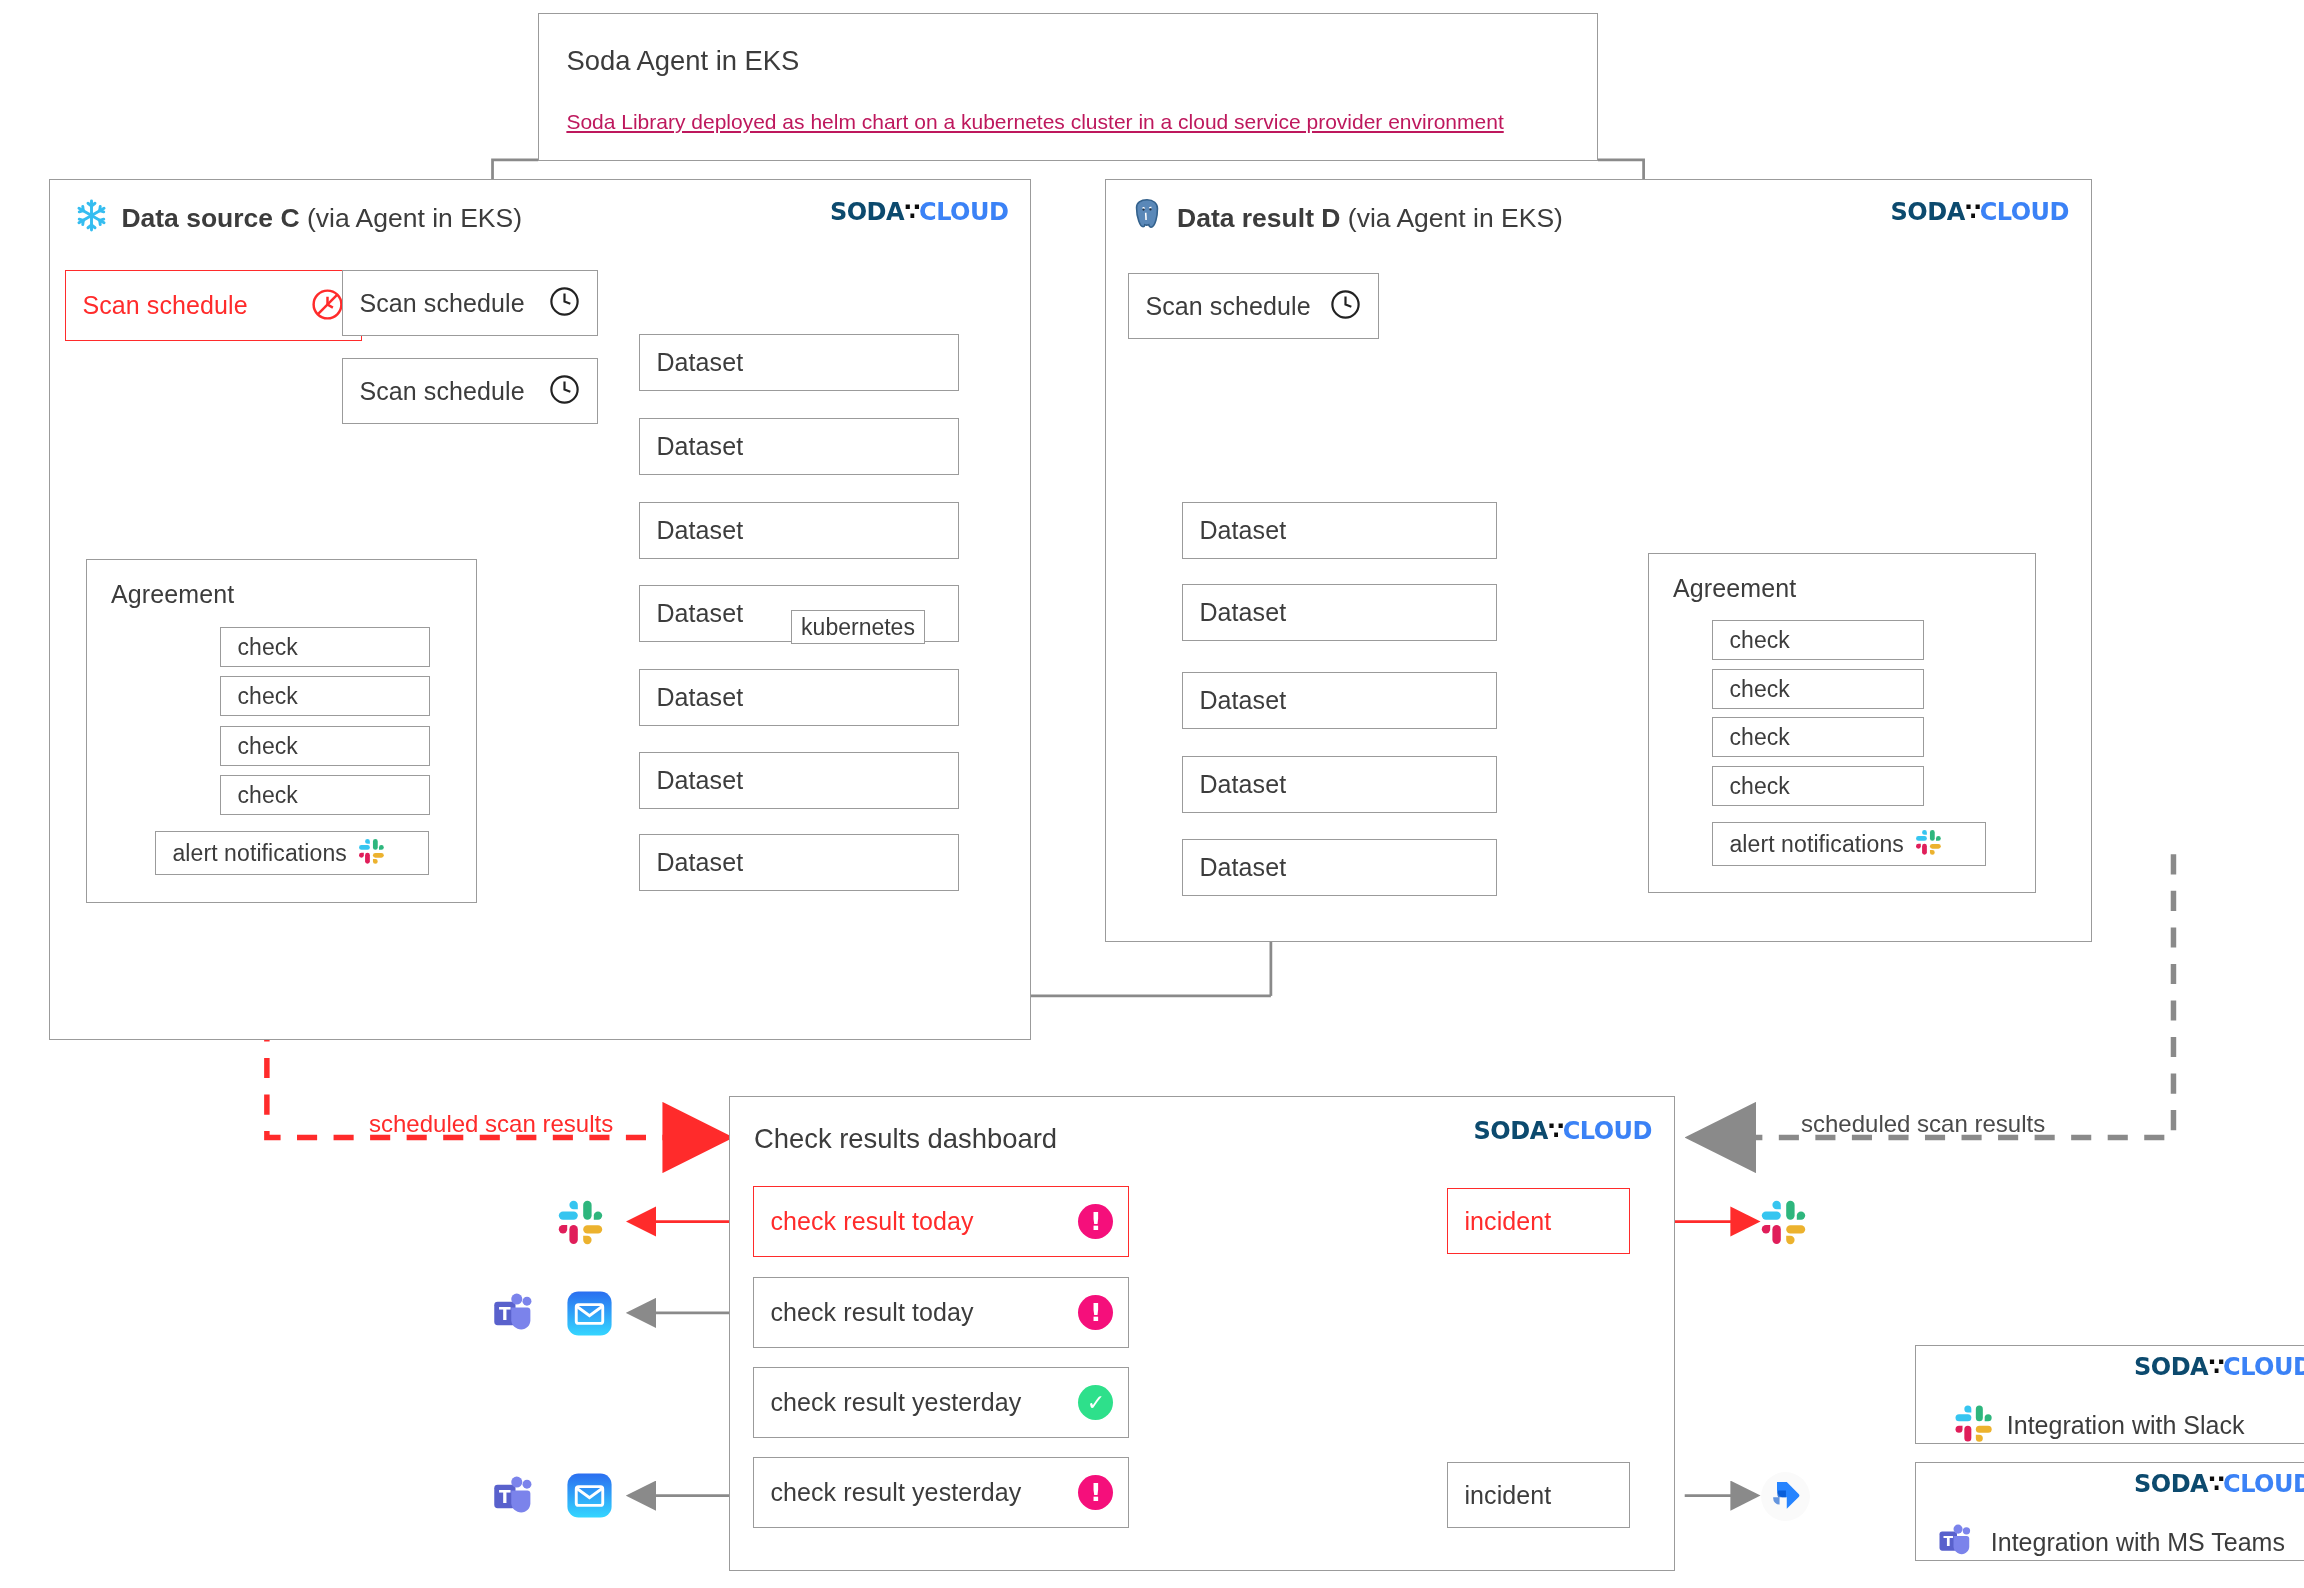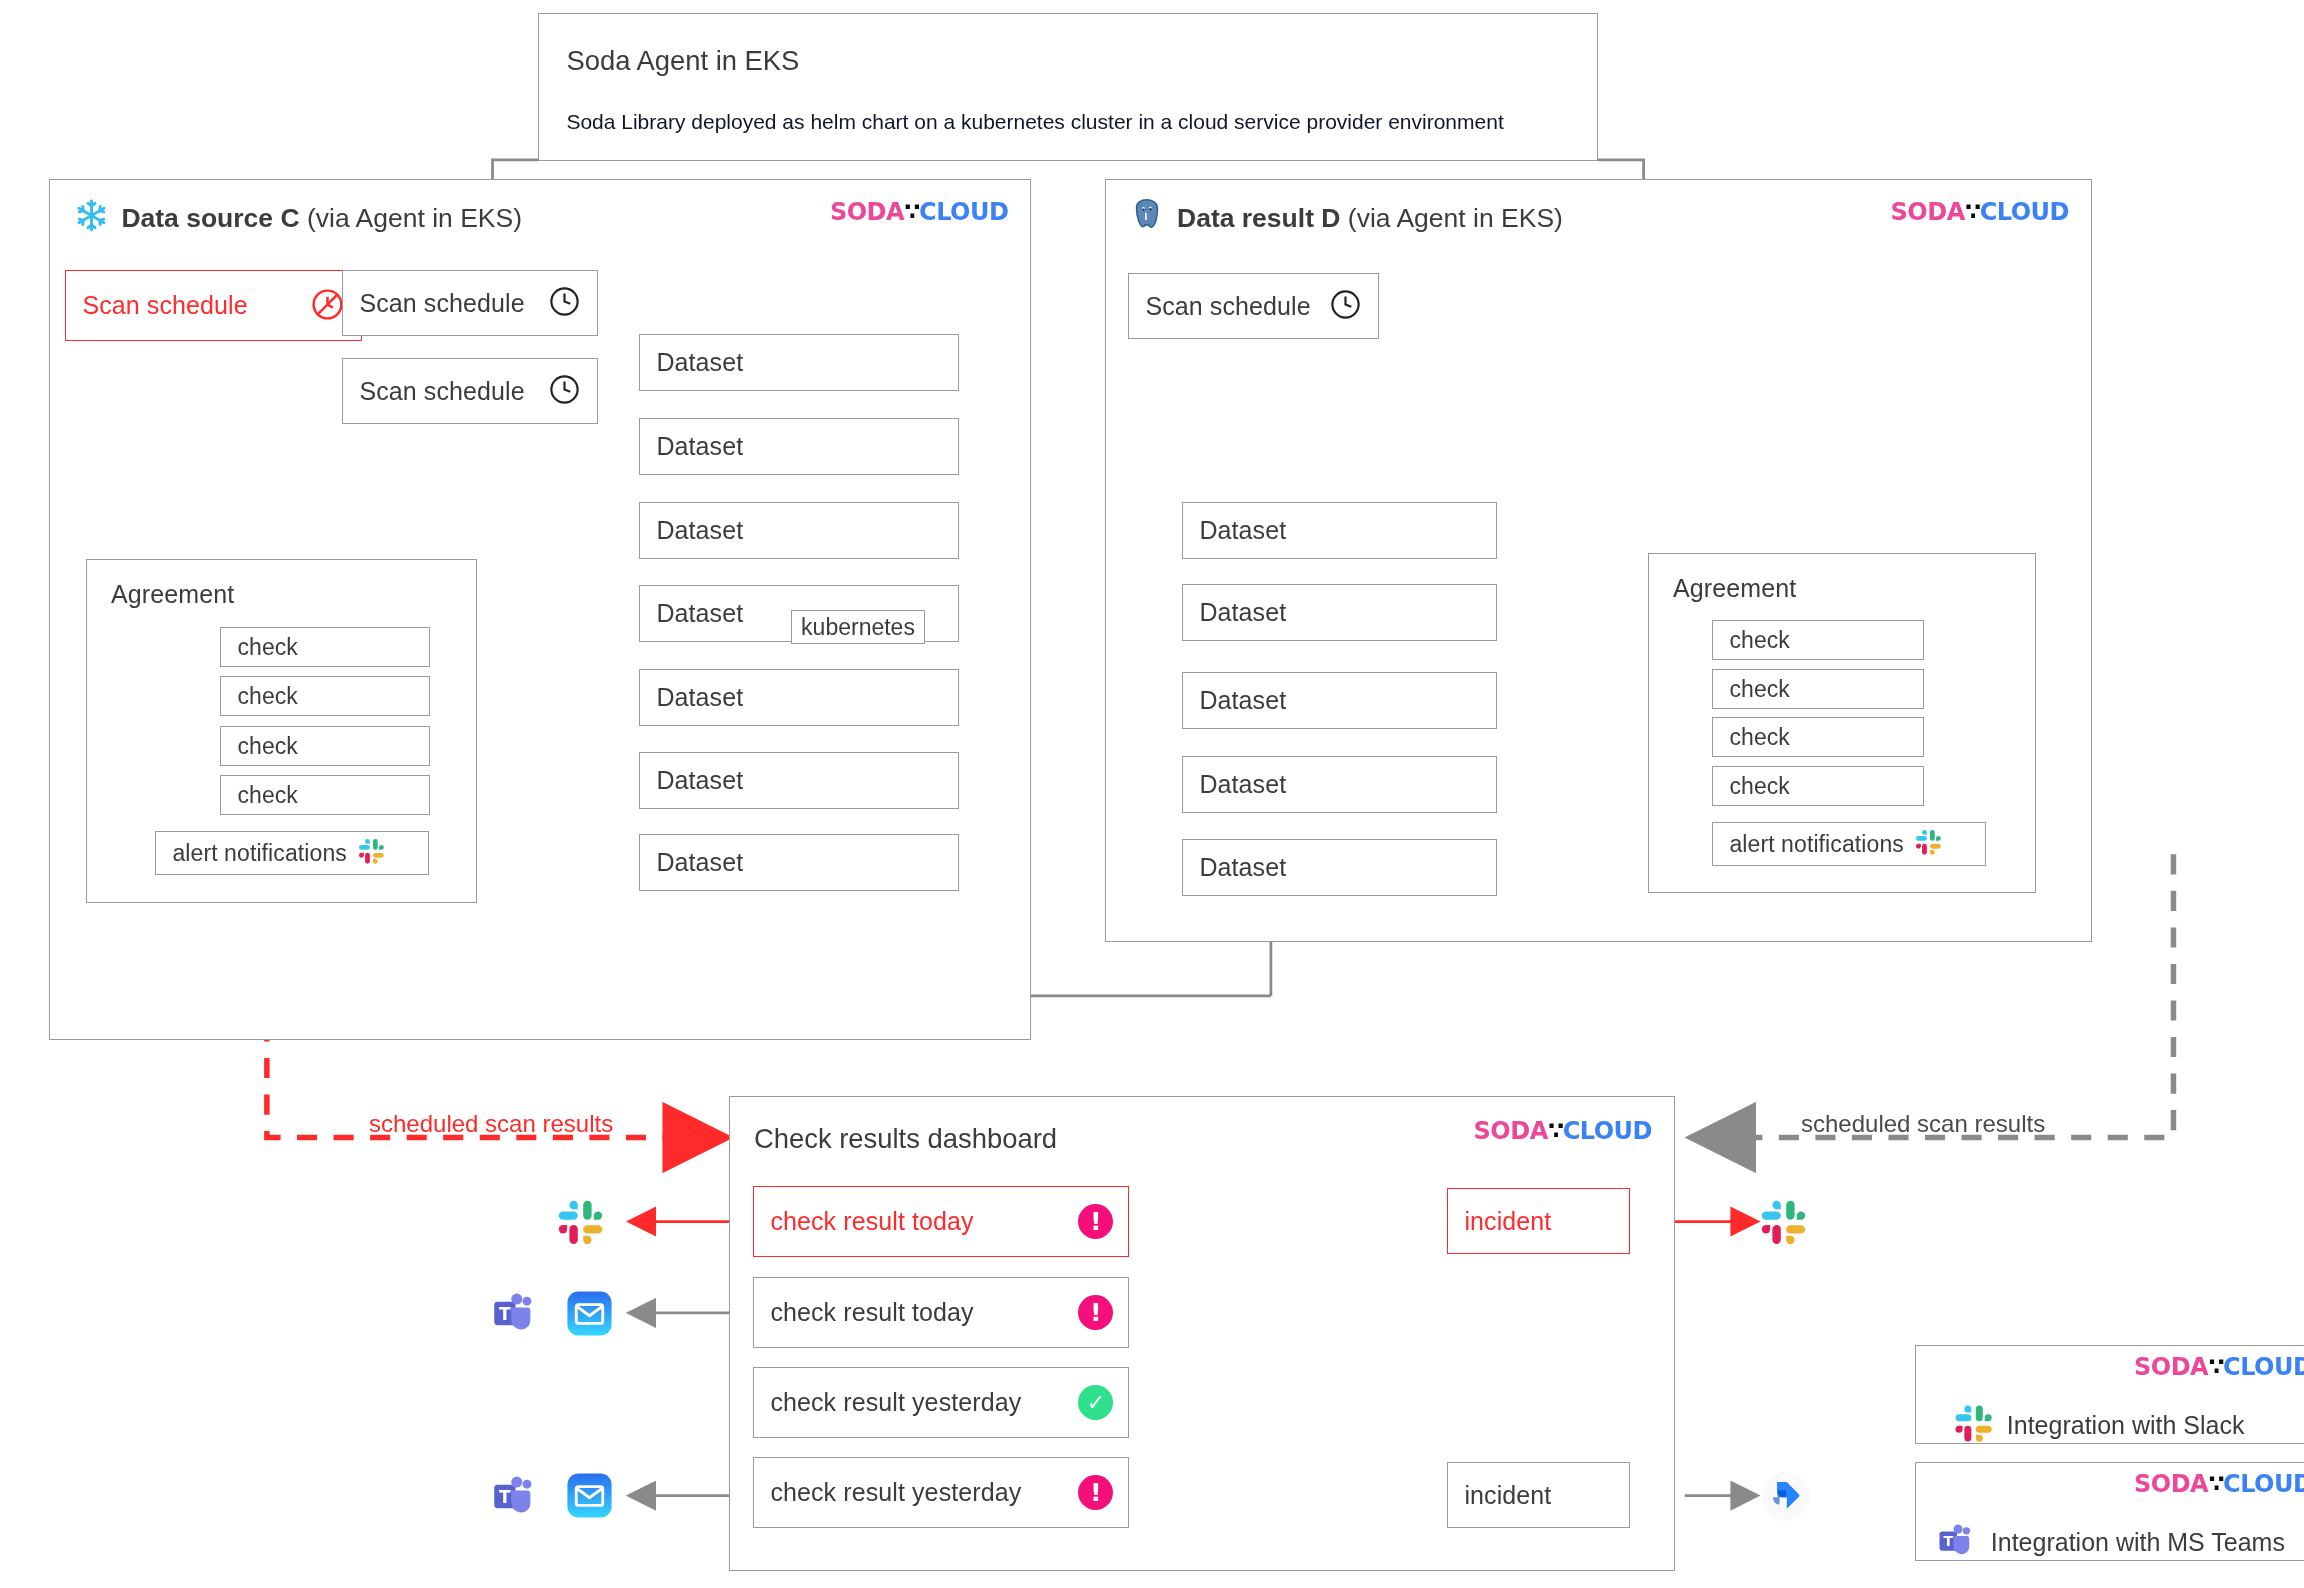--- a/index.html
+++ b/index.html
@@ -11,25 +11,25 @@
   .box{border:1.8px solid #9b9b9b;background:#fff;display:flex;align-items:center;}
   .box.red{border-color:#ff2b2b;color:#ff2b2b;}
   .lbl{font-size:25px;color:#3c3c3c;letter-spacing:0.1px;}
   .lbl.sm{font-size:23px;}
   .red .lbl{color:#ff2b2b;}
   .pad{padding-left:16.4px;}
   .hdr{font-size:26.5px;color:#3c3c3c;}
   .hdr b{font-weight:bold;}
   .between{justify-content:space-between;padding-right:14.6px;}
   .soda{font-family:"DejaVu Sans",sans-serif;font-weight:bold;font-size:24px;letter-spacing:-0.5px;white-space:nowrap;}
-  .soda .k{color:#ec4899;}
+  .soda .k{color:#0c4a6e;}
   .soda .g{color:#3b82f6;}
   .soda .dots{color:#0b0b0b;letter-spacing:-1.8px;}
   .ttl{font-size:27.4px;color:#3c3c3c;}
-  .sub{font-size:21px;color:#0f172a;}
+  .sub{font-size:21px;color:#be185d;text-decoration:underline;}
   .attr{border:1.8px solid #9b9b9b;background:#fff;font-size:23px;color:#3c3c3c;
         padding:2.7px 9.1px;position:absolute;right:33px;top:24px;}
   .badge{width:35px;height:35px;border-radius:50%;display:flex;align-items:center;justify-content:center;
          color:#fff;font-weight:bold;font-size:25.6px;font-family:"DejaVu Sans",sans-serif;line-height:1;}
   .badge.warn{background:#f50f7b;}
   .badge.ok{background:#2ee08b;font-size:22px;}
   .wirelabel{position:absolute;font-size:24px;z-index:3;white-space:nowrap;}
   .wirelabel.red{color:#ff2b2b;}
   .wirelabel.gray{color:#4a4a4a;}
   .legend{border:1.8px solid #9b9b9b;background:#fff;position:absolute;box-sizing:border-box;}

